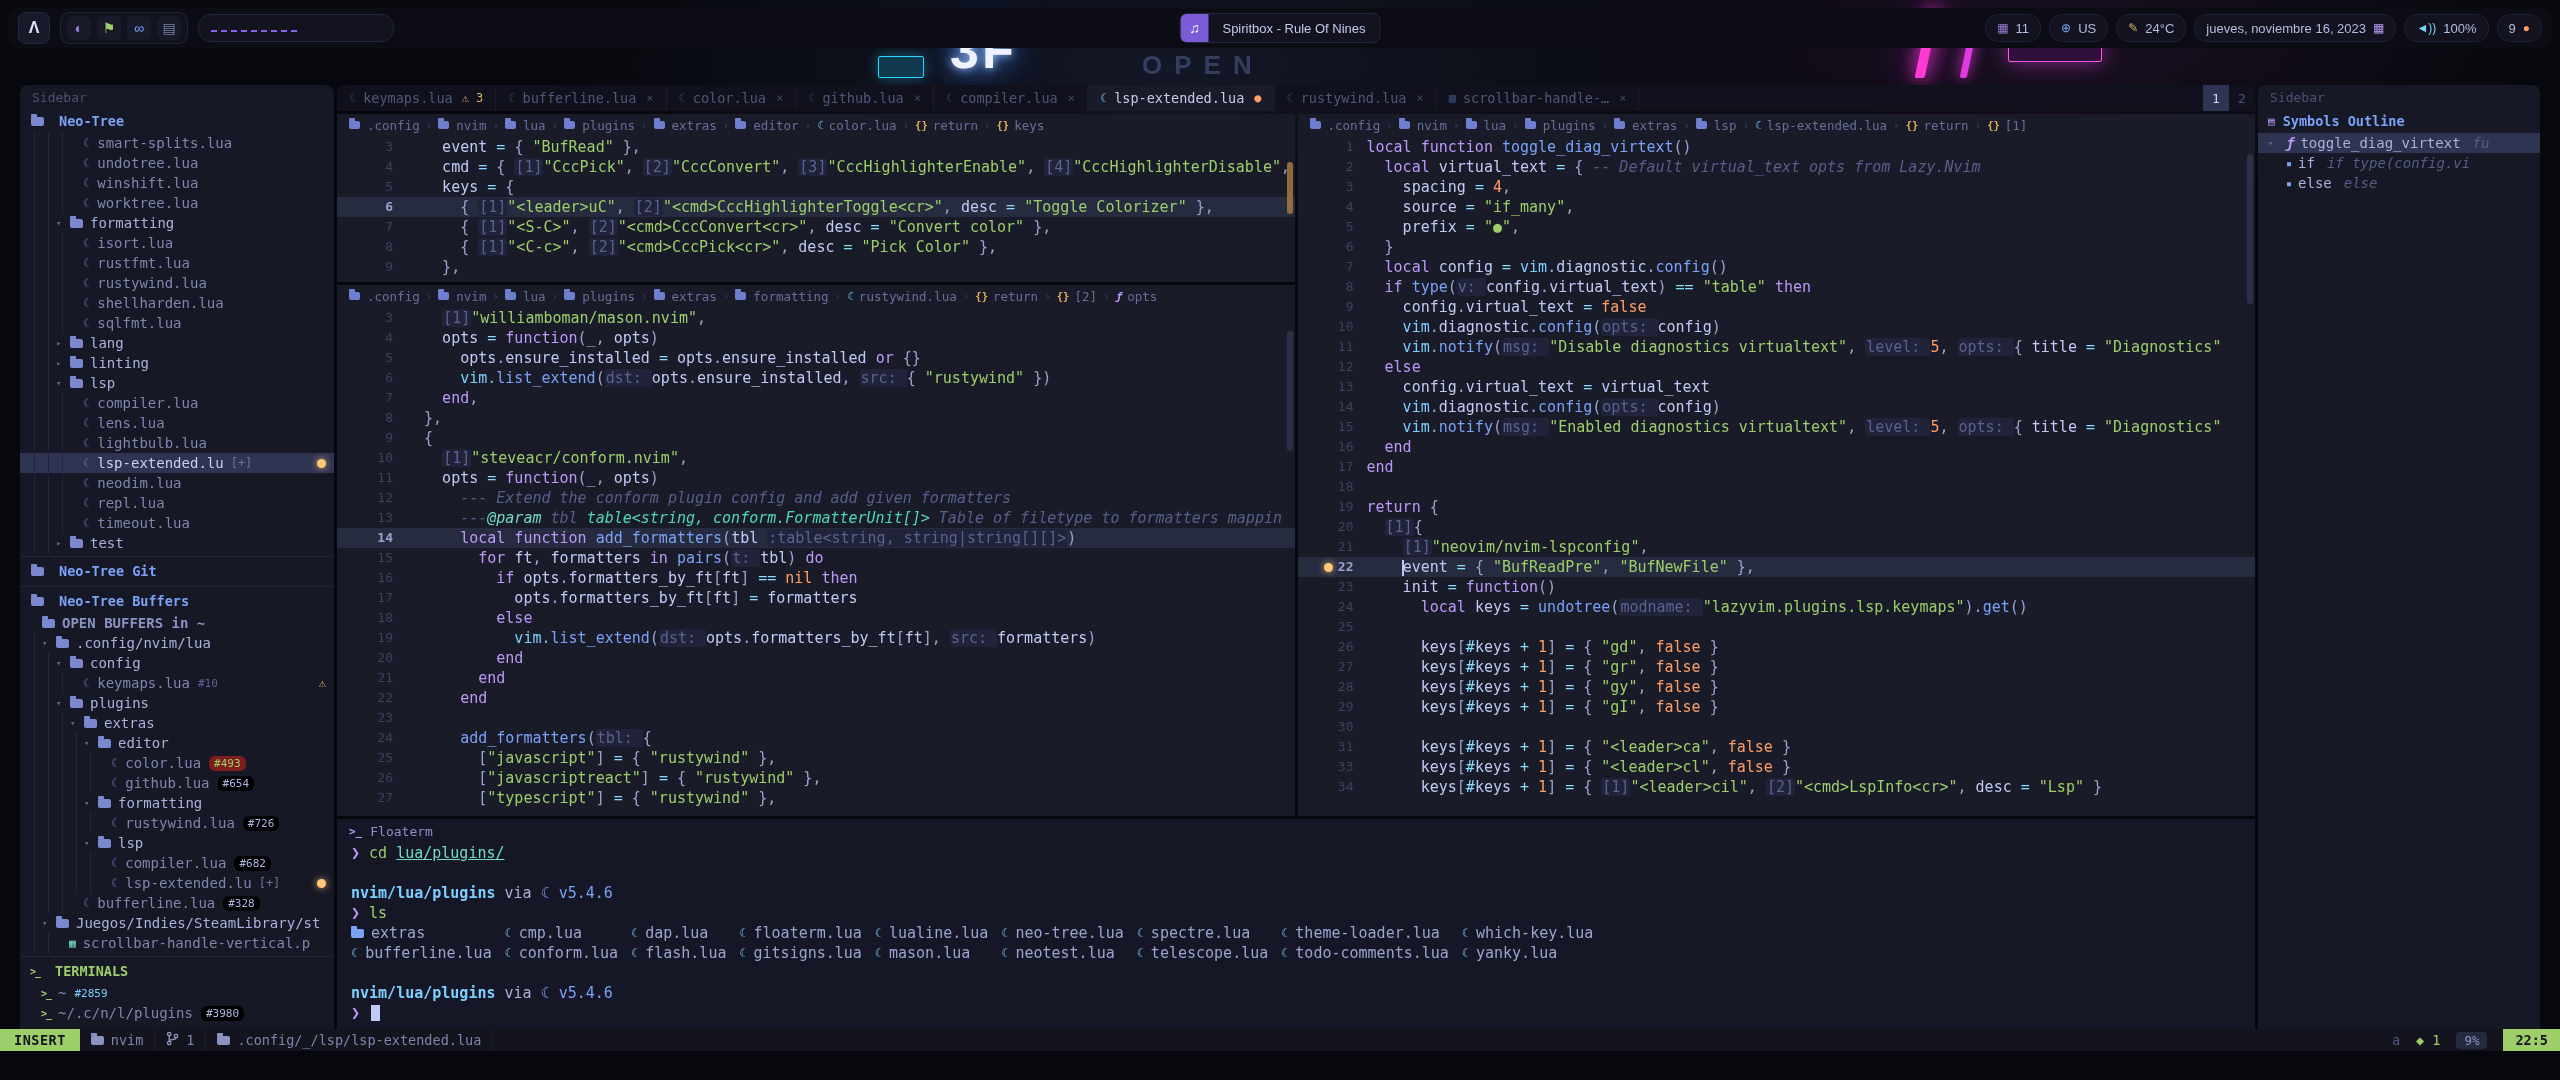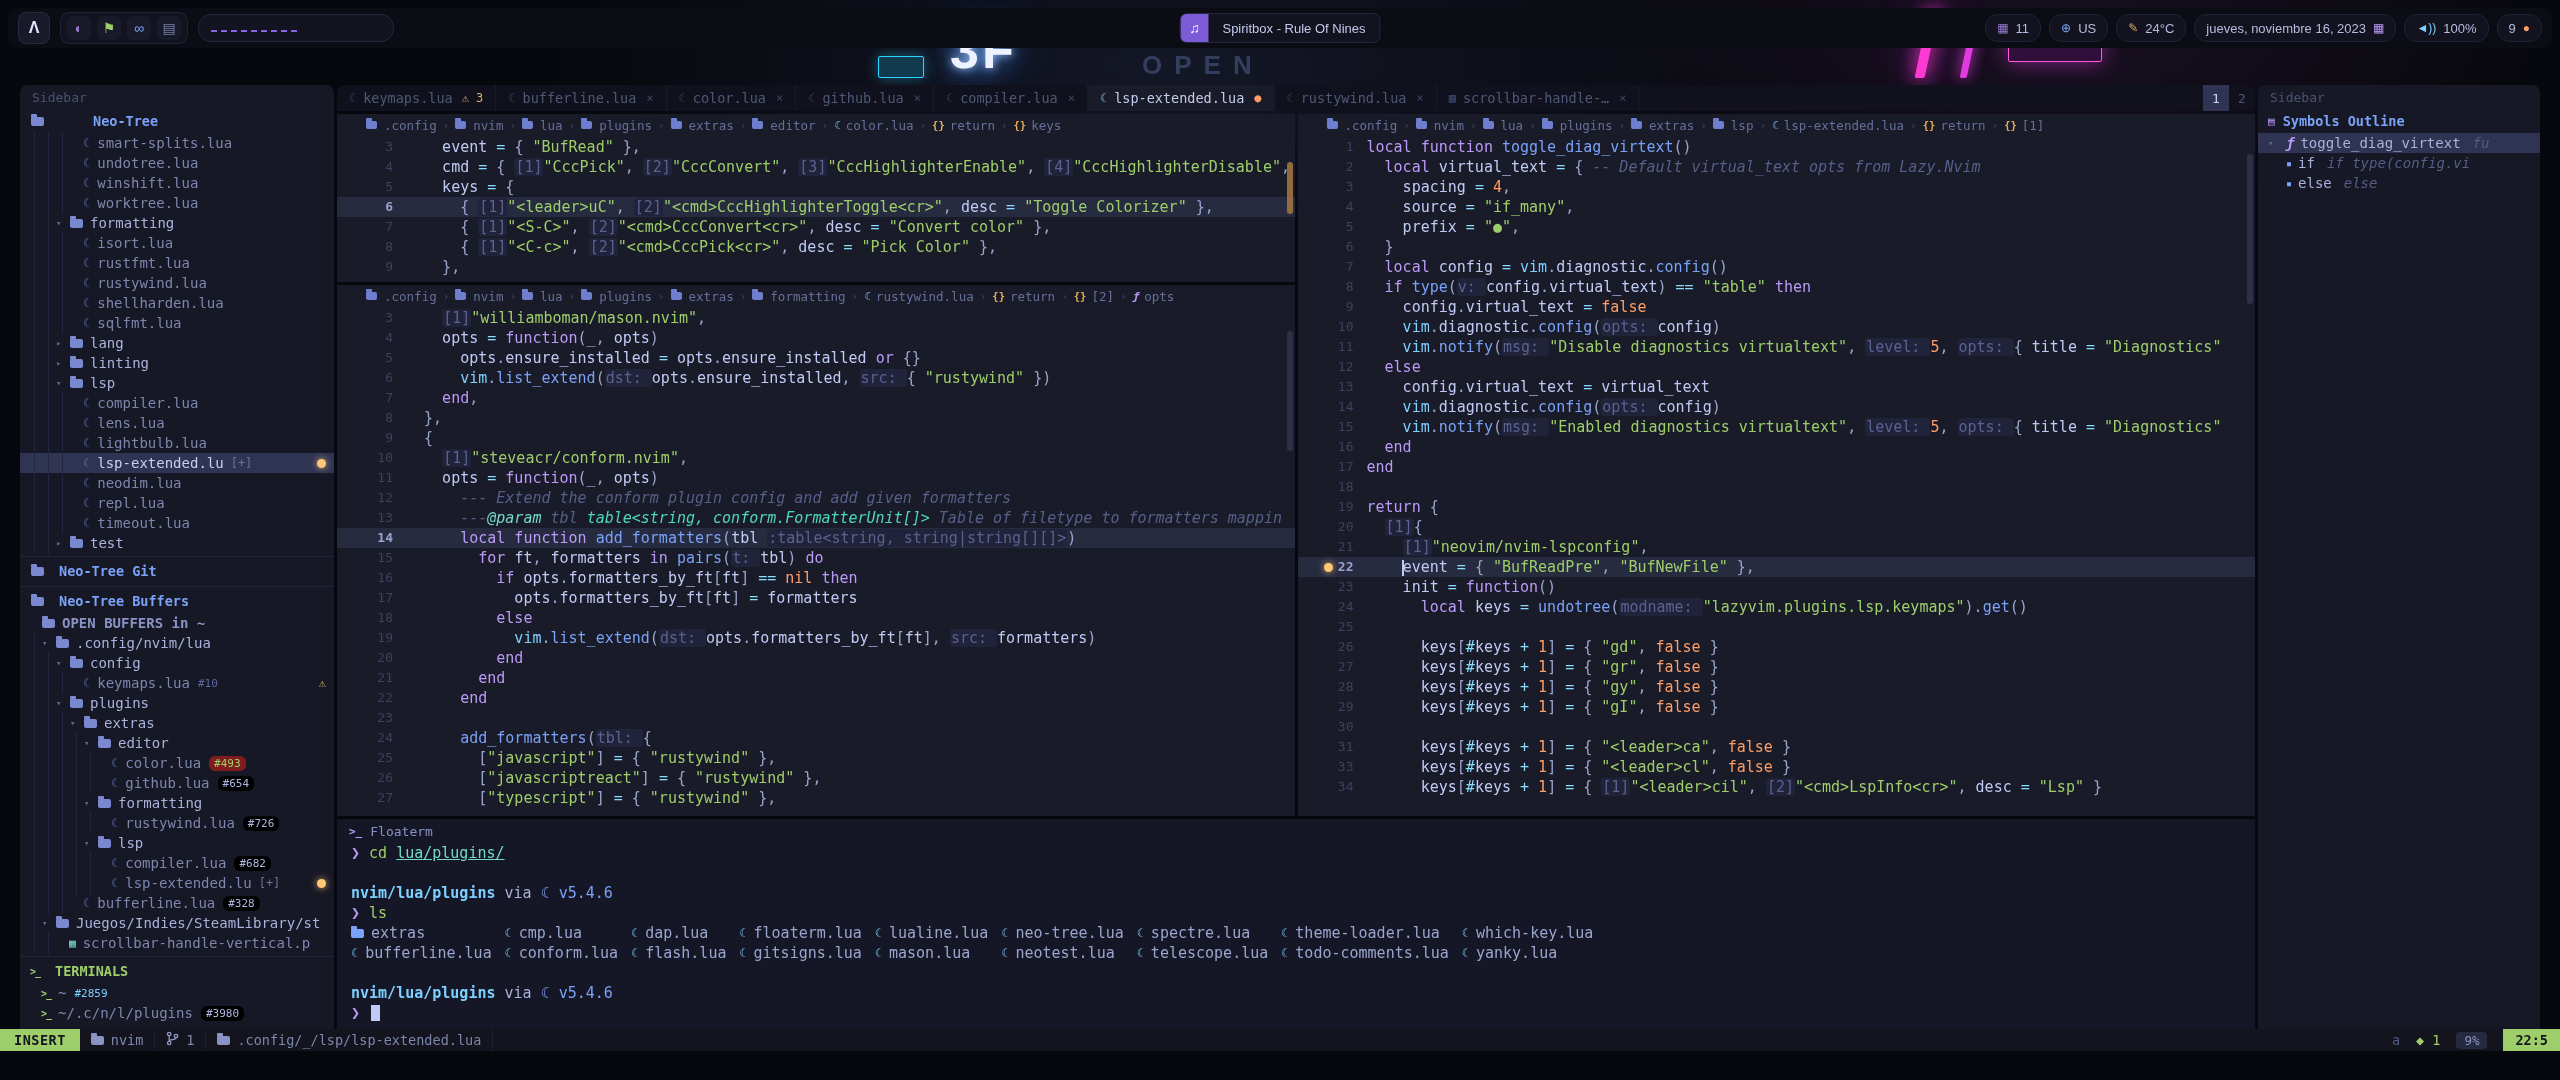--- a/index.html
+++ b/index.html
@@ -79,21 +79,21 @@
   .tmod{color:#ff9e64;font-size:12px;margin-left:3px}
   .twarn{color:#e0af68;font-size:12px;margin-left:2px}
   .pages{margin-left:auto;display:flex;align-items:stretch}
   .page{width:26px;display:flex;align-items:center;justify-content:center;font-size:13px;color:#4f5878}
   .page.active{background:#2e3452;color:#ced3f2}
 
   
   .editors{flex:1;display:flex;gap:3px;min-height:0}
   .ecol{display:flex;flex-direction:column;gap:3px;flex:1;min-width:0}
   .pane{background:#1a1b29;position:relative;overflow:hidden;display:flex;flex-direction:column;min-height:0}
-  .winbar{height:22px;flex:none;display:flex;align-items:center;gap:6px;padding:0 29px;font-size:12.5px;color:#666f99;overflow:hidden}
+  .winbar{height:22px;flex:none;display:flex;align-items:center;gap:6px;padding:0 12px;font-size:12.5px;color:#666f99;overflow:hidden}
   .crumb{display:flex;align-items:center;gap:5px;white-space:nowrap}
   .csep{color:#3f4566;font-size:11px}
   .cico{font-size:11px}
   .cico.lua{color:#7dcfff}
   .cico.braces{color:#e8b15a;font-weight:bold;font-size:10.5px}
   .cico.func{color:#bb9af7;font-style:italic;font-weight:bold}
   .code{flex:1;font-size:15px;line-height:20px;overflow:hidden;padding-top:1px}
   .cl{display:flex;height:20px;align-items:center}
   .cl.cur{background:#272b40}
   .gut{flex:none;width:56px;display:flex;justify-content:flex-end;align-items:center;gap:5px;padding-right:13px;font-size:13px;color:#3c4161}
@@ -215,21 +215,21 @@
   </div>
 
   <div class="main">
 
     <aside class="sbar left">
       <div class="ptitle">Sidebar</div>
       <div id="treeSections">
           <div class="tsec">
             <div class="shead">
               <span class="fico"></span>
-              <span style="color: rgb(122, 162, 247); margin-left: 34px;">Neo-Tree</span>
+              <span style="color: rgb(122, 162, 247);">Neo-Tree</span>
             </div>
             <div class="trow">
               <span class="guide"></span>
               <span class="guide"></span>
               <span class="guide"></span>
               <span class="chev"></span>
               <span class="lico">☾</span>
               <span class="tlabel">smart-splits.lua</span>
             </div>
             <div class="trow">

